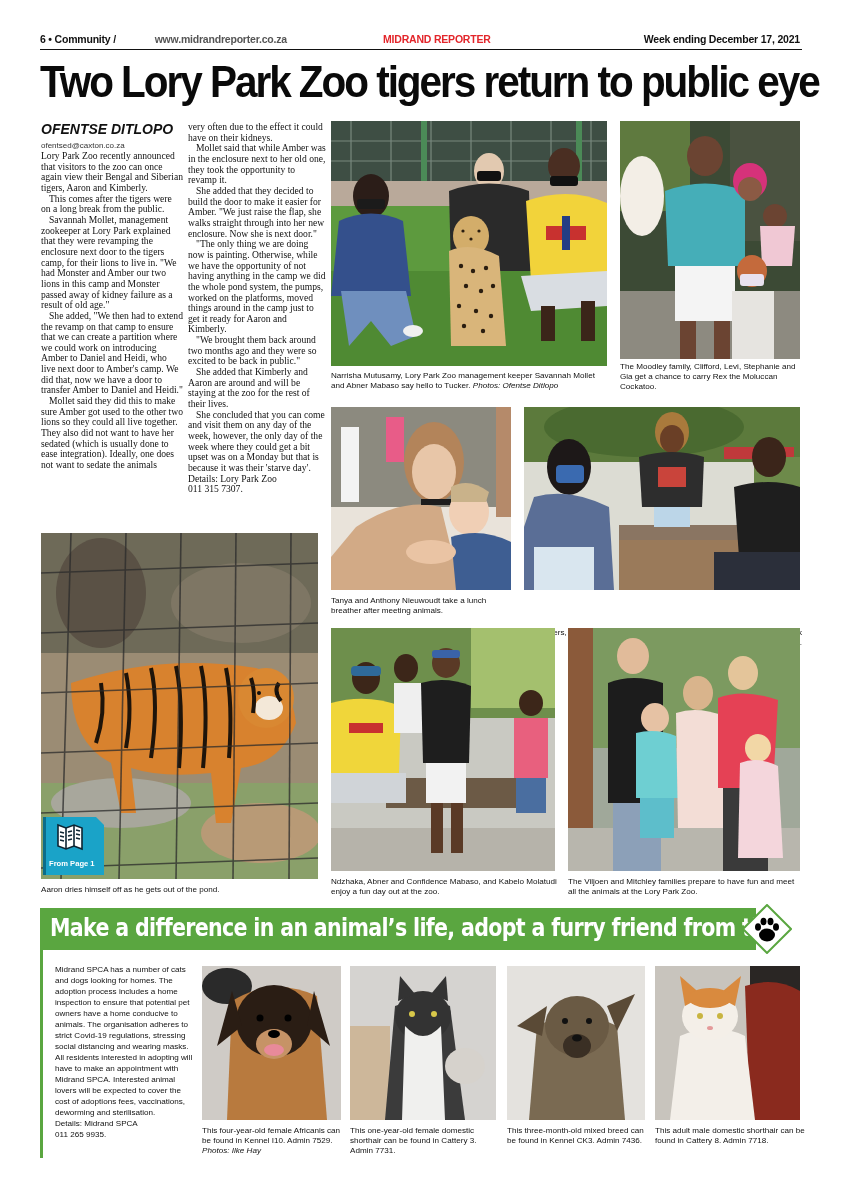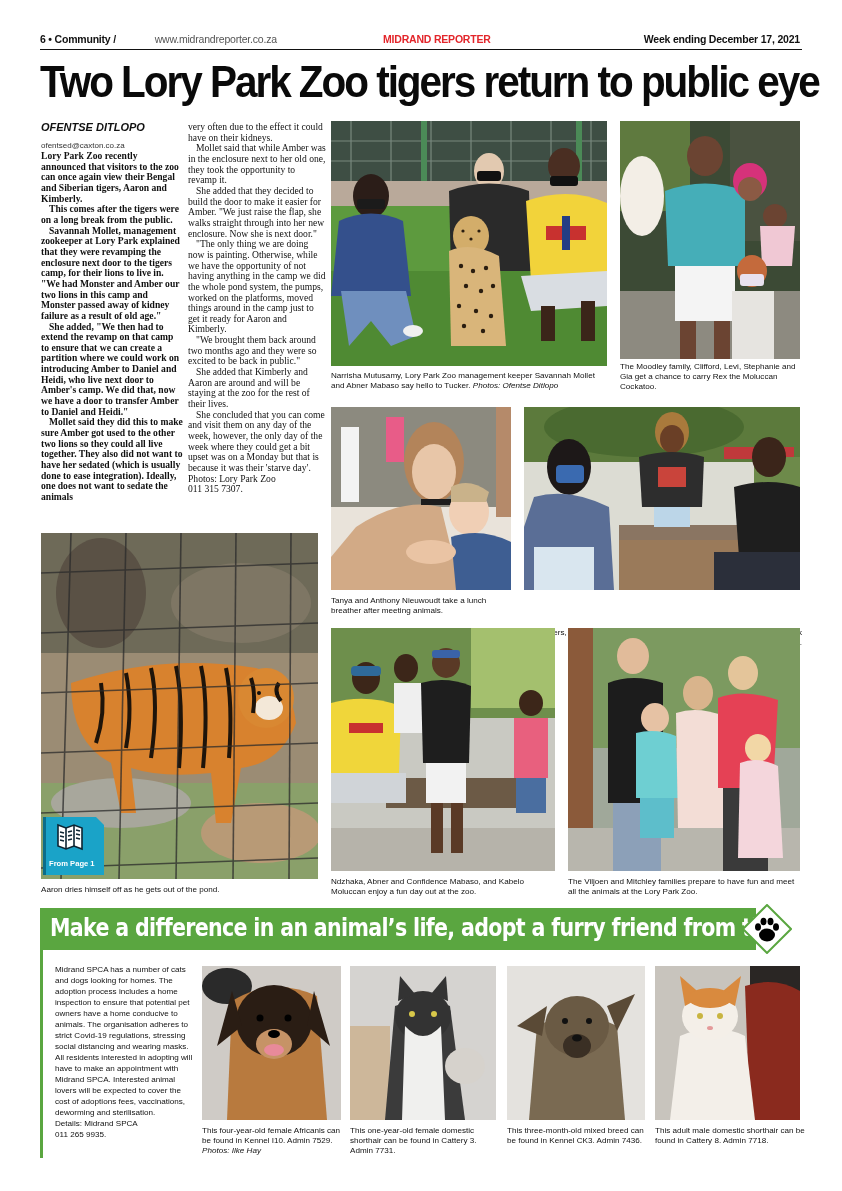--- a/index.html
+++ b/index.html
@@ -3,37 +3,37 @@
 <meta charset="utf-8">
 <style>
   * { box-sizing: border-box; margin: 0; padding: 0; }
   html, body { width: 842px; height: 1191px; background: #ffffff; overflow: hidden; }
   body { position: relative; font-family: "Liberation Serif", serif; color: #111; }
 
   .abs { position: absolute; }
 
   
   .folio { left: 40px; top: 33px; font-family: "Liberation Sans", sans-serif; font-weight: bold; font-size: 10.5px; color: #111; letter-spacing: -0.2px; }
-  .folio .url { color: #555; font-weight: normal; padding-left: 36px; }
+  .folio .url { color: #555; font-weight: bold; padding-left: 36px; }
   .pub { left: 383px; top: 33px; font-family: "Liberation Sans", sans-serif; font-weight: bold; font-size: 10.5px; color: #e3262b; letter-spacing: -0.2px; }
   .date { right: 42px; top: 33px; font-family: "Liberation Sans", sans-serif; font-weight: bold; font-size: 10.5px; color: #111; letter-spacing: -0.2px; }
   .rule { left: 40px; top: 49px; width: 762px; height: 1px; background: #111; }
 
   
   .headline { left: 40px; top: 56px; width: 762px; font-family: "Liberation Sans", sans-serif; font-weight: bold; font-size: 44px; line-height: 52px; letter-spacing: -2.2px; color: #0a0a0a; transform: scaleX(0.92); transform-origin: left top; white-space: nowrap; }
 
   
-  .byline { left: 41px; top: 121px; font-family: "Liberation Sans", sans-serif; font-weight: bold; font-style: italic; font-size: 11px; color: #111; }
+  .byline { left: 41px; top: 121px; font-family: "Liberation Sans", sans-serif; font-weight: bold; font-style: italic; font-size: 14px; color: #111; }
   .email { left: 41px; top: 133px; font-family: "Liberation Sans", sans-serif; font-size: 8px; color: #333; margin-top: 8px; }
 
   
   .col { font-size: 9.6px; line-height: 10.65px; color: #111; }
   .col p { text-indent: 8px; }
   .col p.first { text-indent: 0; }
-  .col1 { left: 41px; top: 151px; width: 142px; font-weight: bold; }
+  .col1 { left: 41px; top: 151px; width: 142px; }
   .col2 { left: 188px; top: 122px; width: 138px; }
 
   
   .photo { position: absolute; overflow: hidden; }
   .cap { position: absolute; font-family: "Liberation Sans", sans-serif; font-size: 8.1px; line-height: 10px; color: #111; }
   .cap i { font-style: italic; }
 
   
   .spca-banner { left: 40px; top: 908px; width: 716px; height: 42px; background: #5aa640; }
   .spca-title { left: 50px; top: 913px; font-family: "DejaVu Sans", sans-serif; font-size: 24.5px; color: #ffffff; letter-spacing: -0.8px; transform: scaleX(0.84); transform-origin: left top; white-space: nowrap; }
@@ -66,21 +66,21 @@
   <p>Mollet said they did this to make sure Amber got used to the other two lions so they could all live together. They also did not want to have her sedated (which is usually done to ease integration). Ideally, one does not want to sedate the animals</p>
 </div>
 <div class="abs col col2">
   <p class="first">very often due to the effect it could have on their kidneys.</p>
   <p>Mollet said that while Amber was in the enclosure next to her old one, they took the opportunity to revamp it.</p>
   <p>She added that they decided to build the door to make it easier for Amber. "We just raise the flap, she walks straight through into her new enclosure. Now she is next door."</p>
   <p>"The only thing we are doing now is painting. Otherwise, while we have the opportunity of not having anything in the camp we did the whole pond system, the pumps, worked on the platforms, moved things around in the camp just to get it ready for Aaron and Kimberly.</p>
   <p>"We brought them back around two months ago and they were so excited to be back in public."</p>
   <p>She added that Kimberly and Aaron are around and will be staying at the zoo for the rest of their lives.</p>
   <p>She concluded that you can come and visit them on any day of the week, however, the only day of the week where they could get a bit upset was on a Monday but that is because it was their 'starve day'.</p>
-  <p class="first">Photos: Lory Park Zoo</p>
+  <p class="first">Details: Lory Park Zoo</p>
   <p class="first">011 315 7307.</p>
 </div>
 
 <div class="photo" style="left:331px;top:121px;width:276px;height:245px;">
   <svg width="276" height="245" viewBox="0 0 276 245">
     <rect width="276" height="245" fill="#6a7a66"></rect>
     <rect y="0" width="276" height="60" fill="#3e4e44"></rect>
     <g stroke="#9fb0a4" stroke-width="1.2" opacity="0.6">
       <line x1="20" y1="0" x2="20" y2="60"></line>
         <line x1="60" y1="0" x2="60" y2="60"></line>
@@ -308,21 +308,21 @@
     <path d="M90 55 Q115 48 140 58 L138 135 L92 135 Z" fill="#1e1e1e"></path>
     <rect x="95" y="135" width="40" height="40" fill="#f2f2f2"></rect>
     <rect x="100" y="175" width="12" height="50" fill="#5a3a26"></rect>
     <rect x="120" y="175" width="12" height="50" fill="#5a3a26"></rect>
 
     <ellipse cx="200" cy="75" rx="12" ry="13" fill="#3c2619"></ellipse>
     <rect x="183" y="90" width="34" height="60" fill="#e8607e"></rect>
     <rect x="185" y="150" width="30" height="35" fill="#4a6ea0"></rect>
   </svg>
 </div>
-<div class="cap" style="left:331px;top:877px;width:226px;">Ndzhaka, Abner and Confidence Mabaso, and Kabelo Moluccan enjoy a fun day out at the zoo.</div>
+<div class="cap" style="left:331px;top:877px;width:226px;">Ndzhaka, Abner and Confidence Mabaso, and Kabelo Molatudi enjoy a fun day out at the zoo.</div>
 
 <div class="photo" style="left:568px;top:628px;width:232px;height:243px;">
   <svg width="232" height="243" viewBox="0 0 232 243">
     <rect width="232" height="243" fill="#a0a89a"></rect>
     <rect width="232" height="120" fill="#7c9a60"></rect>
     <rect x="0" y="0" width="25" height="243" fill="#8b5a3a"></rect>
     <rect y="200" width="232" height="43" fill="#b8b6ad"></rect>
 
     <ellipse cx="65" cy="28" rx="16" ry="18" fill="#e1bb9a"></ellipse>
     <path d="M40 55 Q65 45 95 55 L95 175 L40 175 Z" fill="#1c1c1c"></path>

